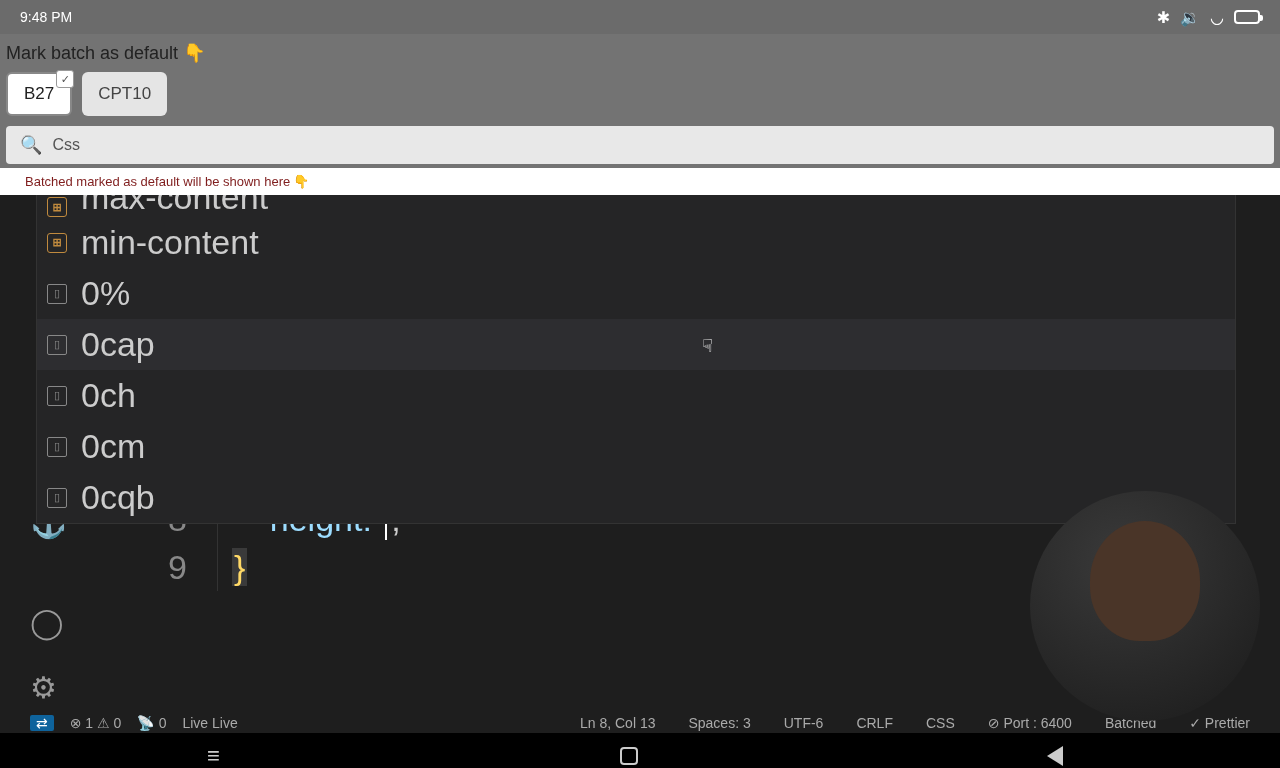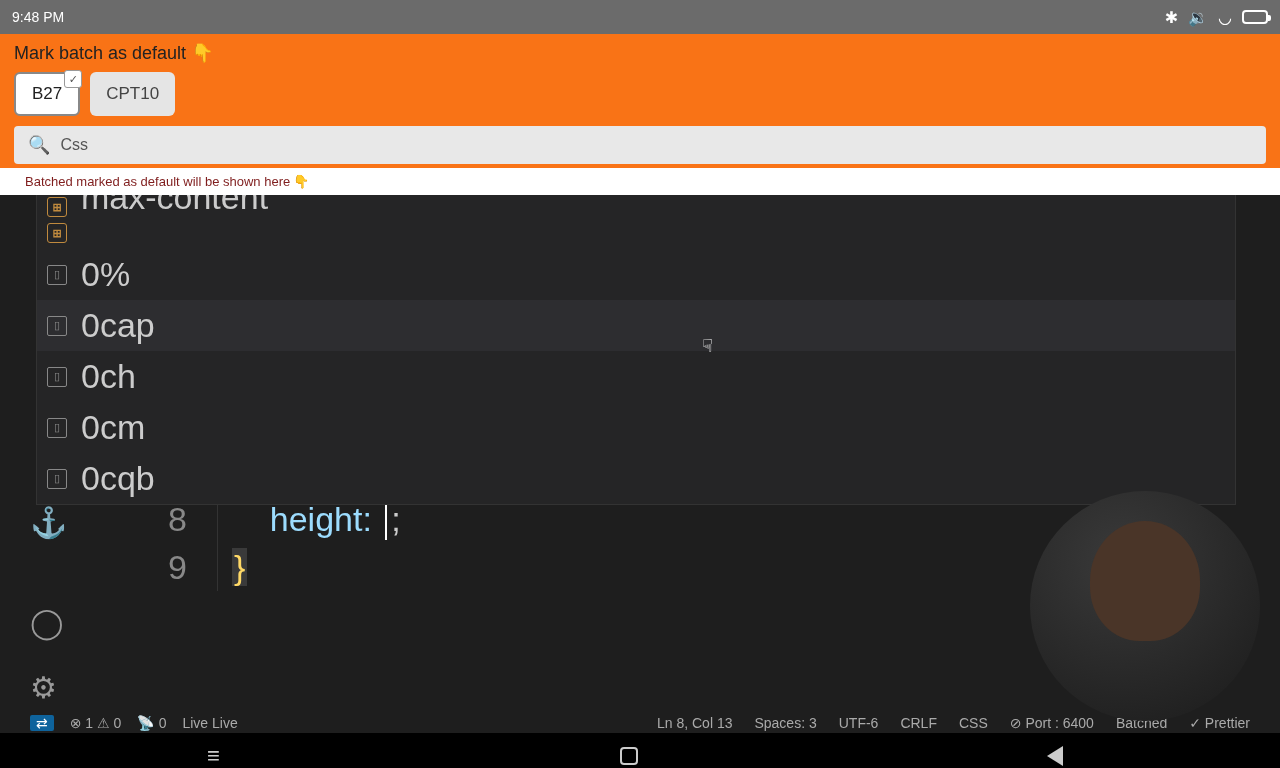--- a/index.html
+++ b/index.html
@@ -1,20 +1,20 @@
 <!DOCTYPE html>
 <html><head>
 <meta charset="utf-8">
 <style>
 *{margin:0;padding:0;box-sizing:border-box;font-family:-apple-system,BlinkMacSystemFont,sans-serif}
 html,body{width:1280px;height:768px;overflow:hidden;background:#fff}
-.status-bar{height:34px;background:#6b6b6b;display:flex;align-items:center;justify-content:space-between;padding:0 12px;color:#fff;font-size:14px;font-weight:500}
+.status-bar{height:34px;background:#6b6b6b;display:flex;align-items:center;justify-content:space-between;padding:0 20px;color:#fff;font-size:14px;font-weight:500}
 .status-right{display:flex;gap:10px;align-items:center}
 .status-right span{font-size:16px}
-.header-area{background:#f97316;padding:8px 14px 4px}
+.header-area{background:#737373;padding:8px 6px 4px}
 .mark-label{font-size:18px;color:#222;margin-bottom:8px}
 .batch-row{display:flex;gap:10px;margin-bottom:10px}
 .batch-btn{padding:10px 16px;border-radius:6px;font-size:17px;font-weight:500;border:none;cursor:pointer;position:relative}
 .batch-btn.active{background:#fff;border:2px solid #888;color:#222}
 .batch-btn.inactive{background:#e5e5e5;color:#444}
 .check-badge{position:absolute;top:-4px;right:-4px;width:18px;height:18px;background:#fff;border:1px solid #999;border-radius:3px;font-size:11px;display:flex;align-items:center;justify-content:center;color:#555}
 .search-box{display:flex;align-items:center;background:#e8e8e8;border-radius:4px;padding:8px 14px;gap:10px}
 .search-box input{border:none;background:transparent;font-size:16px;color:#555;outline:none;width:100%}
 .helper{font-size:13px;color:#7f1d1d;padding:6px 25px}
 .editor-wrap{position:relative;height:538px;background:#1e1e1e}
@@ -34,21 +34,21 @@
 .code-lines div{height:48px;line-height:48px;white-space:pre}
 .prop{color:#9cdcfe}
 .punct{color:#ccc}
 .brace{color:#ffd966;background:#3a3a3a;padding:0 2px}
 .cursor{display:inline-block;width:2px;height:36px;background:#fff;vertical-align:middle;margin:0 4px}
 .mouse-ptr{position:absolute;left:702px;top:140px;color:#fff;font-size:18px;z-index:10}
 .face-cam{position:absolute;right:20px;bottom:12px;width:230px;height:230px;border-radius:50%;background:radial-gradient(circle at 40% 30%,#3a3a3a,#1a1a1a);z-index:8;overflow:hidden}
 .face-cam::after{content:"";position:absolute;top:30px;left:60px;width:110px;height:120px;background:#4a3528;border-radius:50% 50% 45% 45%}
 .status-line{position:absolute;bottom:0;left:0;right:0;height:18px;background:#1e1e1e;display:flex;align-items:flex-start;padding:0 30px;font-size:14px;color:#aaa;gap:20px;overflow:hidden;z-index:2}
 .status-line .sl-left{display:flex;gap:16px}
-.status-line .sl-right{margin-left:auto;display:flex;gap:22px}
+.status-line .sl-right{margin-left:auto;display:flex;gap:33px}
 .sl-badge{background:#0e639c;color:#fff;padding:0 6px;border-radius:2px}
 .nav-bar{height:46px;background:#000;display:flex;align-items:center;justify-content:space-around}
 .nav-btn{color:#ccc;font-size:22px;width:40px;text-align:center}
 .nav-circle{width:18px;height:18px;border:2px solid #ccc;border-radius:4px}
 .nav-tri{width:0;height:0;border-top:10px solid transparent;border-bottom:10px solid transparent;border-right:16px solid #ccc}
 .battery-icon{display:inline-block;width:26px;height:14px;border:2px solid #fff;border-radius:4px;position:relative}
 .battery-icon::after{content:"";position:absolute;right:-5px;top:3px;width:3px;height:6px;background:#fff;border-radius:0 2px 2px 0}
 </style>
 </head>
 <body>
@@ -81,20 +81,21 @@
 
 <div class="editor-wrap">
 
   <div class="autocomplete">
     <div class="ac-item cutoff">
       <span class="ac-icon kw">⊞</span>
       <span>max-content</span>
     </div>
     <div class="ac-item">
       <span class="ac-icon kw">⊞</span>
+      <span>min-content</span>
     </div>
     <div class="ac-item">
       <span class="ac-icon val">▯</span>
       <span>0%</span>
     </div>
     <div class="ac-item highlighted">
       <span class="ac-icon val">▯</span>
       <span>0cap</span>
     </div>
     <div class="ac-item">

